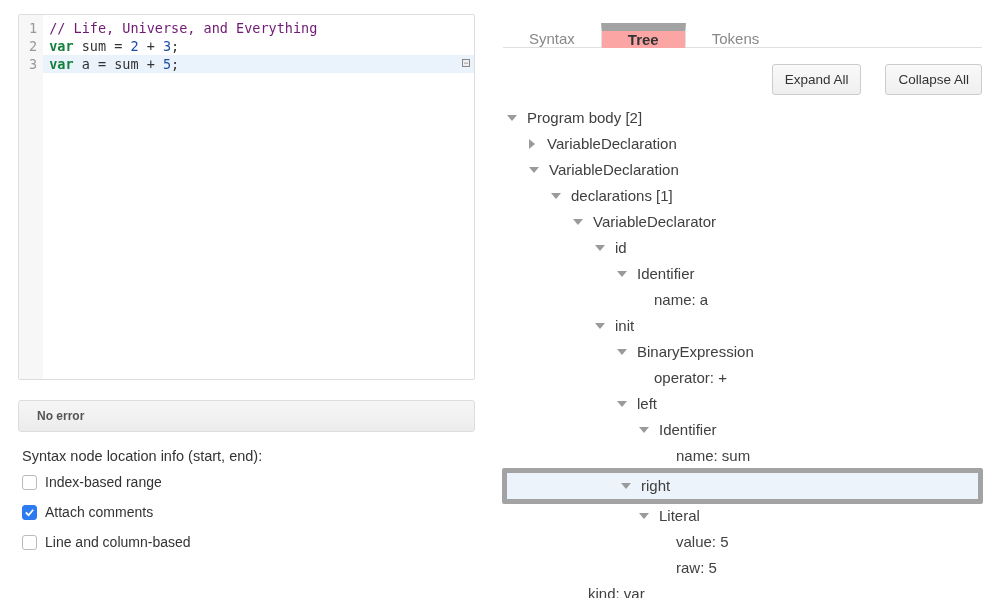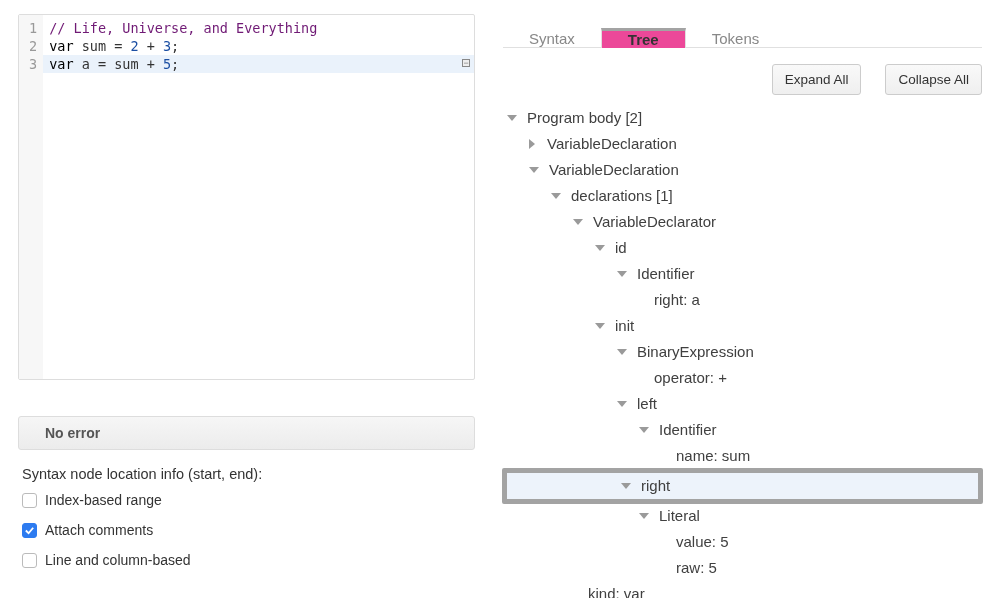--- a/index.html
+++ b/index.html
@@ -8,37 +8,37 @@
     .left-panel { width: 485px; padding: 14px 10px 14px 18px; }
     .right-panel { flex: 1; padding: 0 18px 14px 18px; }
 
     .editor { border: 1px solid #ddd; border-radius: 2px; background: #fff; height: 366px; display: flex; font-family: Menlo, Monaco, Consolas, monospace; font-size: 13.5px; line-height: 18px; position: relative; }
     .gutter { background: #f7f7f7; color: #999; text-align: right; padding: 4px 6px 4px 10px; user-select: none; }
     .gutter div { height: 18px; }
     .code-area { flex: 1; padding: 4px 6px; position: relative; }
     .line-hl { position: absolute; left: 0; right: 0; top: 40px; height: 18px; background: #eaf2fb; z-index: 0; }
     .code-line { position: relative; z-index: 1; height: 18px; white-space: pre; }
     .tok-comment { color: #701a75; }
-    .tok-keyword { color: #000000; font-weight: 400; }
+    .tok-keyword { color: #15803d; font-weight: 700; }
     .tok-num { color: #1c4fa3; }
     .fold-handle { position: absolute; right: 4px; top: 44px; width: 8px; height: 8px; border: 1px solid #888; background: #eee; font-size: 7px; line-height: 6px; text-align: center; color: #555; }
 
-    .status-bar { margin-top: 36px; border: 1px solid #ddd; border-radius: 3px; background: linear-gradient(#f6f6f6,#ececec); padding: 8px 26px; color: #555; font-weight: 600; font-size: 14px; }
+    .status-bar { margin-top: 20px; border: 1px solid #ddd; border-radius: 3px; background: linear-gradient(#f6f6f6,#ececec); padding: 8px 18px; color: #555; font-weight: 600; font-size: 12px; }
 
     .options { margin-top: 16px; padding: 0 4px; font-size: 14px; color: #333; }
     .options-title { font-size: 14.5px; margin-bottom: 10px; }
     .opt-row { display: flex; align-items: center; gap: 8px; margin: 8px 0 14px 0; }
     .checkbox { width: 15px; height: 15px; border: 1px solid #bbb; border-radius: 3px; background: #fff; display: inline-flex; align-items: center; justify-content: center; }
     .checkbox.checked { background: #2d7bf0; border-color: #2d7bf0; }
     .checkbox.checked svg { display: block; }
     .checkbox svg { display: none; width: 11px; height: 11px; }
 
     .tabs { display: flex; border-bottom: 1px solid #e0e0e0; height: 48px; align-items: flex-end; }
     .tab { padding: 0 26px; display: flex; align-items: center; color: #888; cursor: pointer; border-top: 3px solid transparent; font-size: 15px; }
-    .tab.active { color: #333; font-weight: 600; border-top: 3px solid #a3a3a3; border-left: 1px solid #e0e0e0; border-right: 1px solid #e0e0e0; background: #ec4899; margin-bottom: -1px; }
+    .tab.active { color: #333; font-weight: 600; border-top: 8px solid #a3a3a3; border-left: 1px solid #e0e0e0; border-right: 1px solid #e0e0e0; background: #fca5a5; margin-bottom: -1px; }
 
     .toolbar { display: flex; justify-content: flex-end; gap: 24px; padding: 16px 0 10px 0; }
     .btn { border: 1px solid #ccc; background: linear-gradient(#f9f9f9,#efefef); border-radius: 3px; padding: 7px 12px; font-size: 13.5px; color: #333; cursor: pointer; }
 
     .tree { font-size: 15px; line-height: 26px; color: #404040; position: relative; }
     .tree-row { display: flex; align-items: center; gap: 4px; white-space: nowrap; position: relative; }
     .tree-row.selected { background: #edf3fb; border: 5px solid #a3a3a3; border-radius: 2px; margin: -1px; }
     .arrow { width: 0; height: 0; display: inline-block; }
     .arrow.down { border-left: 5px solid transparent; border-right: 5px solid transparent; border-top: 6px solid #9a9a9a; margin-right: 6px; }
     .arrow.right { border-top: 5px solid transparent; border-bottom: 5px solid transparent; border-left: 6px solid #9a9a9a; margin-right: 8px; }
@@ -132,21 +132,21 @@
           <span>id</span>
         </div>
         <div class="tree-row">
           <span class="ind" style="width: 110px;"></span>
           <span class="arrow down"></span>
           <span>Identifier</span>
         </div>
         <div class="tree-row">
           <span class="ind" style="width: 132px;"></span>
           <span class="arrow spacer"></span>
-          <span>right: a</span>
+          <span>name: a</span>
         </div>
         <div class="tree-row">
           <span class="ind" style="width: 88px;"></span>
           <span class="arrow down"></span>
           <span>init</span>
         </div>
         <div class="tree-row">
           <span class="ind" style="width: 110px;"></span>
           <span class="arrow down"></span>
           <span>BinaryExpression</span>

